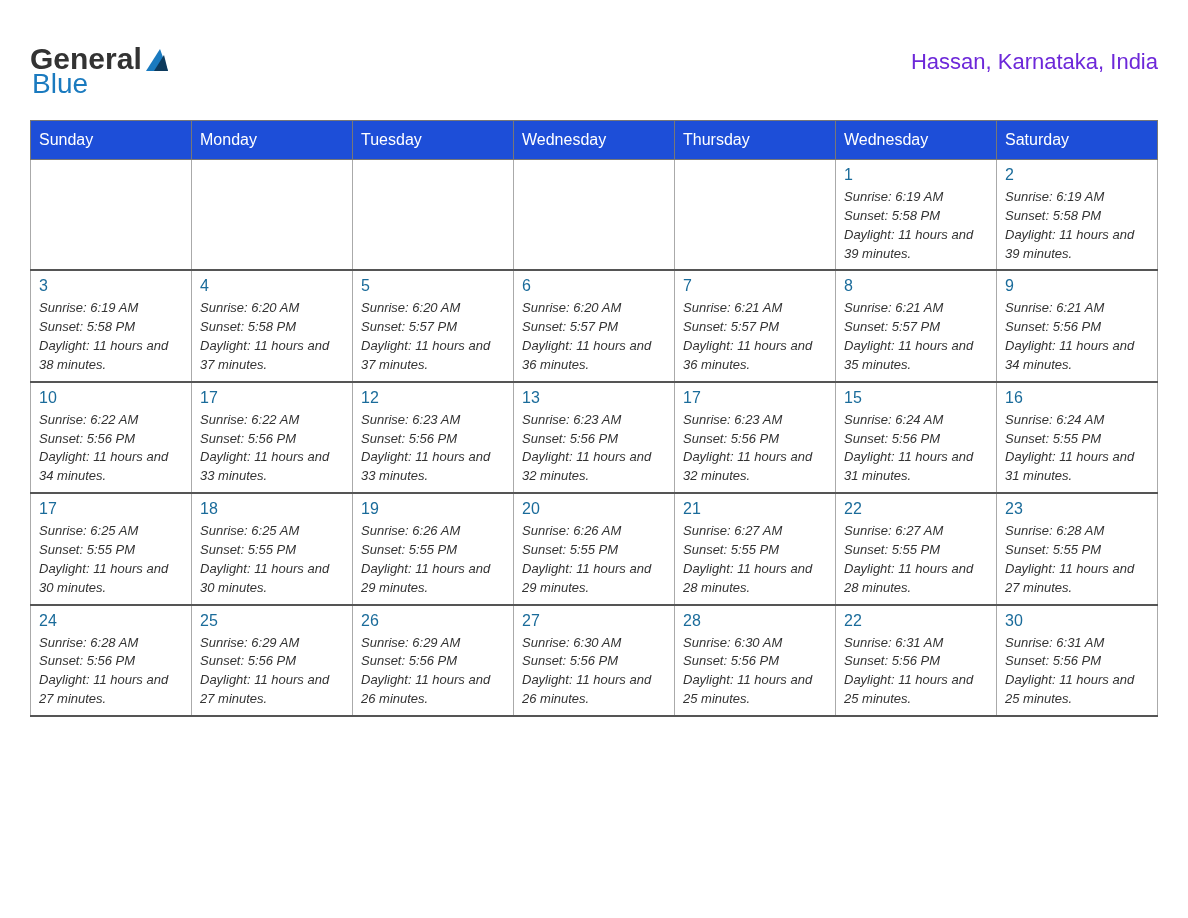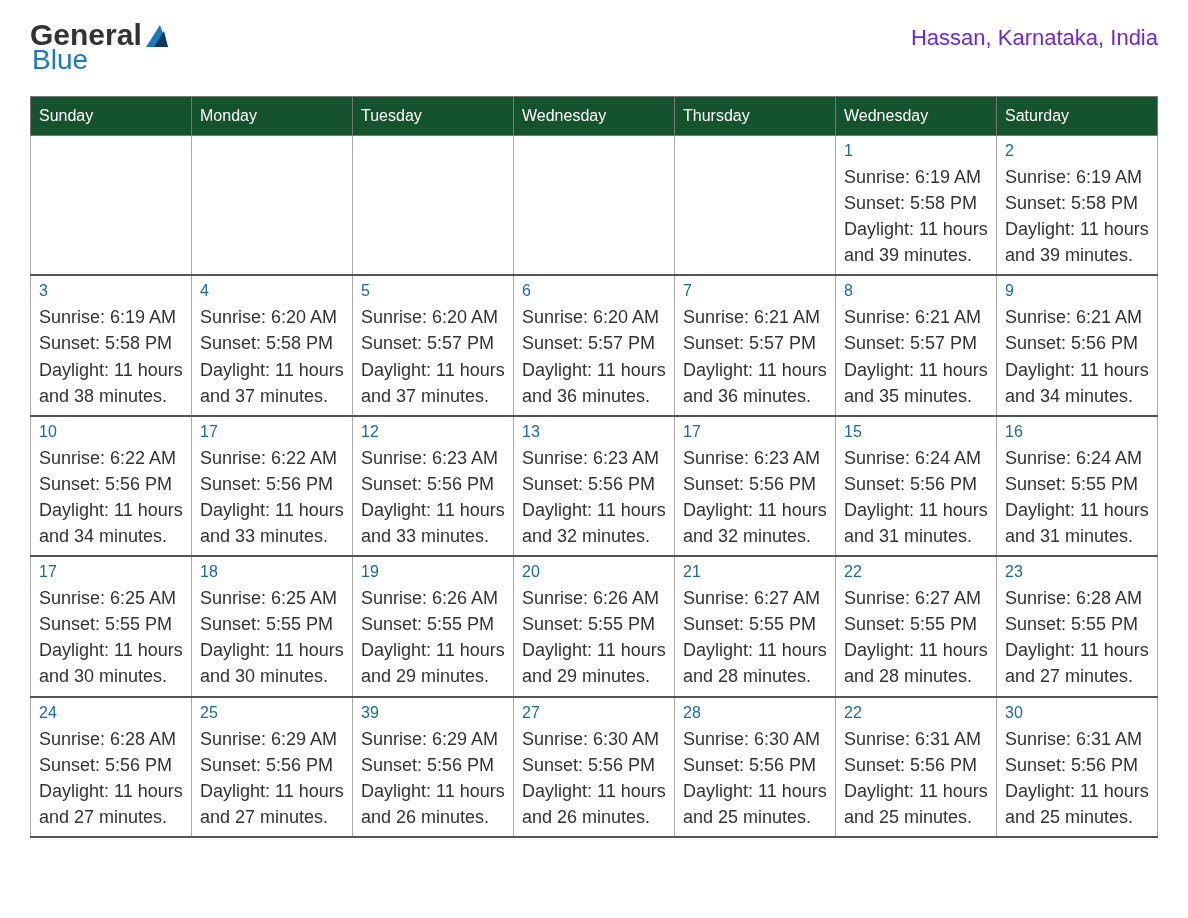--- a/index.html
+++ b/index.html
@@ -9,20 +9,21 @@
       width: 1188px;
       min-height: 918px;
       padding: 20px 30px;
     }
 
     .header-area {
       display: flex;
       justify-content: space-between;
       align-items: flex-start;
       margin-bottom: 20px;
+      margin-top: 24px;
     }
 
     .title-area {
       text-align: right;
     }
 
     .month-title {
       font-size: 52px;
       font-weight: normal;
       color: #222;
@@ -36,21 +37,21 @@
     }
 
     
     .calendar-table {
       width: 100%;
       border-collapse: collapse;
       border: 1px solid #999;
     }
 
     .calendar-table thead tr th {
-      background-color: #14532d;
+      background-color: #1d4ed8;
       color: #ffffff;
       font-size: 16px;
       font-weight: normal;
       padding: 10px 8px;
       text-align: left;
       border: 1px solid #777;
     }
 
     .calendar-table tbody tr td {
       vertical-align: top;
@@ -69,23 +70,24 @@
 
     .day-number {
       font-size: 16px;
       font-weight: normal;
       color: #1a6b9a;
       display: block;
       margin-bottom: 4px;
     }
 
     .day-info {
-      font-size: 18px;
+      font-size: 13px;
       color: #333;
       line-height: 1.45;
+      font-style: italic;
     }
 
     td.empty {
       background-color: #f9f9f9;
     }
 
     
     .logo-wrapper {
       display: flex;
       flex-direction: column;
@@ -240,21 +242,21 @@
       <tr>
         <td>
           <span class="day-number">24</span>
           <div class="day-info">Sunrise: 6:28 AM<br>Sunset: 5:56 PM<br>Daylight: 11 hours and 27 minutes.</div>
         </td>
         <td>
           <span class="day-number">25</span>
           <div class="day-info">Sunrise: 6:29 AM<br>Sunset: 5:56 PM<br>Daylight: 11 hours and 27 minutes.</div>
         </td>
         <td>
-          <span class="day-number">39</span>
+          <span class="day-number">26</span>
           <div class="day-info">Sunrise: 6:29 AM<br>Sunset: 5:56 PM<br>Daylight: 11 hours and 26 minutes.</div>
         </td>
         <td>
           <span class="day-number">27</span>
           <div class="day-info">Sunrise: 6:30 AM<br>Sunset: 5:56 PM<br>Daylight: 11 hours and 26 minutes.</div>
         </td>
         <td>
           <span class="day-number">28</span>
           <div class="day-info">Sunrise: 6:30 AM<br>Sunset: 5:56 PM<br>Daylight: 11 hours and 25 minutes.</div>
         </td>

